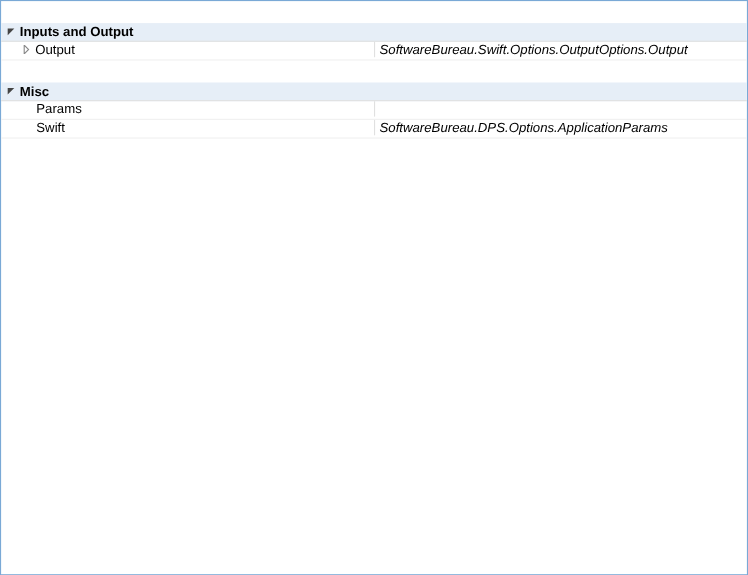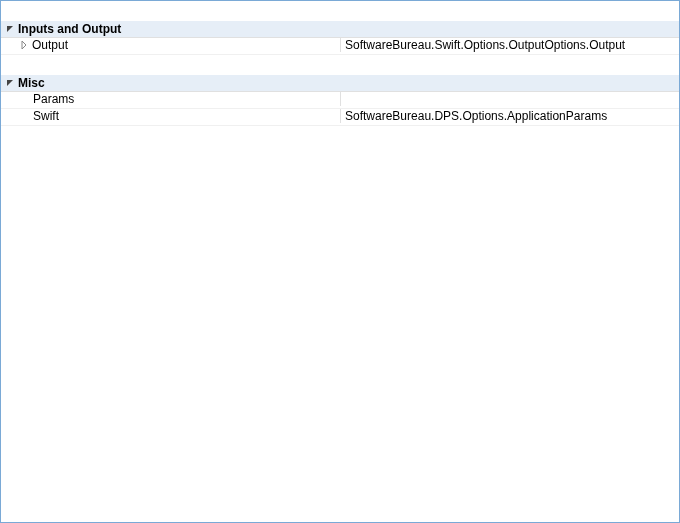--- a/index.html
+++ b/index.html
@@ -45,20 +45,21 @@
       padding-left: 4px;
       border-right: 1px solid #e0e0e0;
       color: #000000;
     }
     .property-value-cell {
       flex: 1;
       display: flex;
       align-items: center;
       padding-left: 4px;
       color: #000000;
+      font-style: italic;
     }
     .expand-icon {
       width: 10px;
       height: 10px;
       display: inline-flex;
       align-items: center;
       justify-content: center;
       margin-right: 3px;
       flex-shrink: 0;
     }

